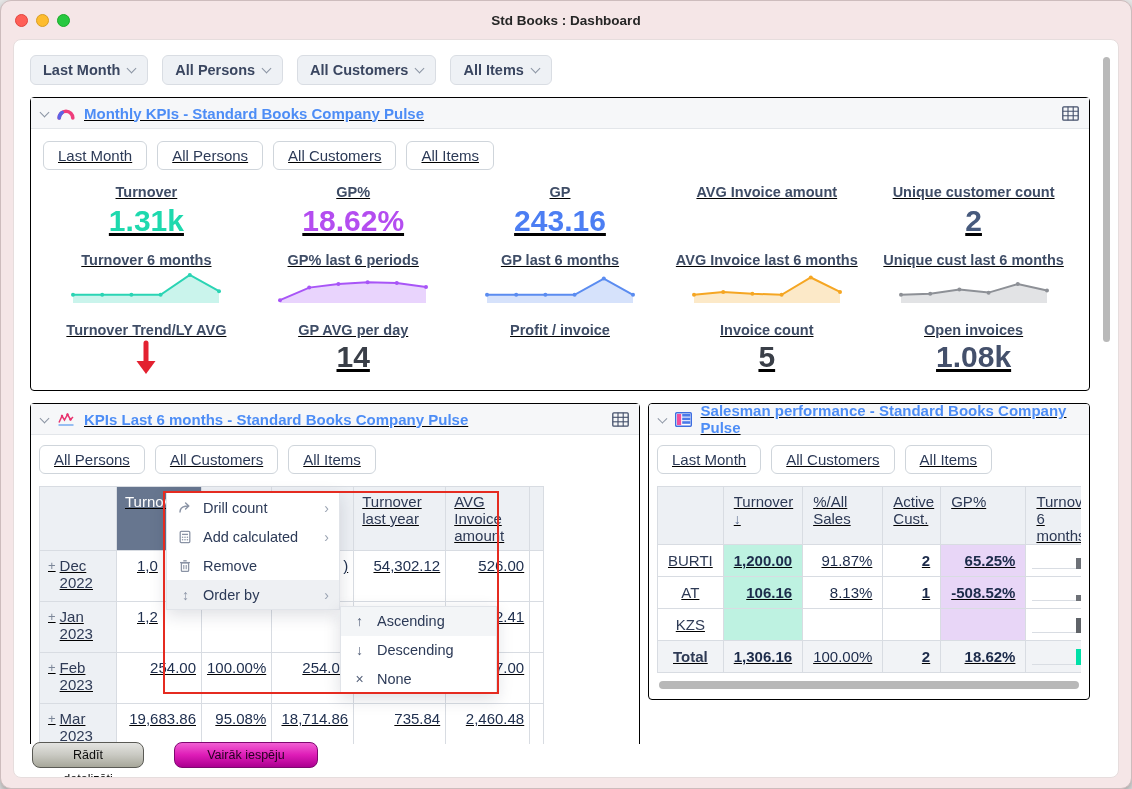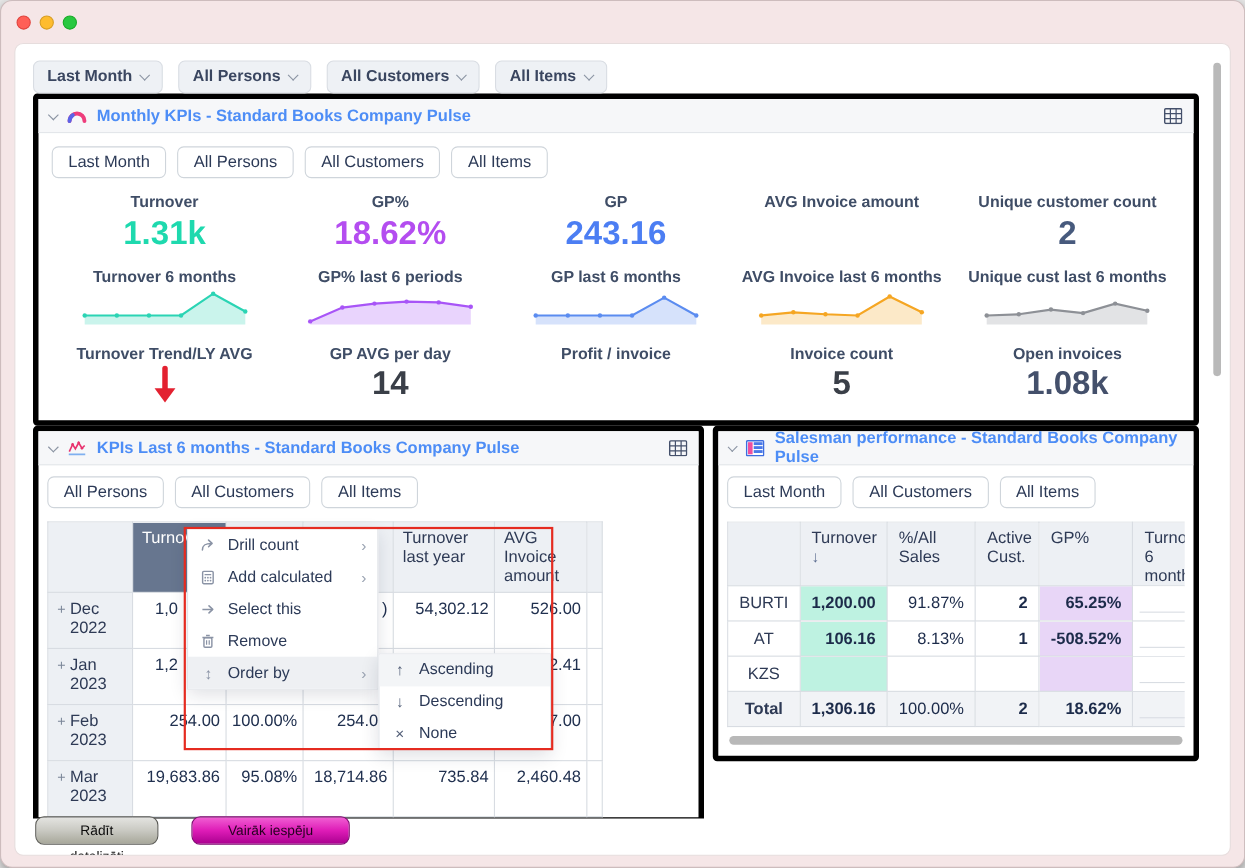--- a/index.html
+++ b/index.html
@@ -19,21 +19,21 @@
     background:#ffffff; border:1px solid #e6dddd; border-radius:8px; overflow:hidden; }
   .viewport { position:absolute; left:0; top:0; width:1106px; height:704px; overflow:hidden; padding:15px 30px 0 16px; }
   .vthumb { position:absolute; right:8px; top:17px; width:7px; height:285px; background:#b9b9b9; border-radius:4px; z-index:40; }
 
   .chips { display:flex; gap:14px; }
   .chip { display:inline-flex; align-items:center; gap:8px; background:#eef1f5; border:1px solid #d9dde3;
     border-radius:6px; padding:6px 12px; font-size:14.5px; font-weight:600; color:#3a4660; cursor:default; }
   .caret { width:7px; height:7px; border-right:1.7px solid #8b94a3; border-bottom:1.7px solid #8b94a3;
     transform:rotate(45deg); margin-top:-4px; }
 
-  .panel { border:5px solid #000000; border-radius:4px; margin-top:0; background:#fff; }
+  .panel { border:1px solid #000000; border-radius:4px; margin-top:12px; background:#fff;text-decoration:underline; }
   .phead { display:flex; align-items:center; gap:9px; background:#f6f7f9; border-bottom:1px solid #e3e6ea;
     padding:6px 10px; height:31px; }
   .phead .caret { margin-top:-2px; }
   .ptitle { font-size:15px; font-weight:600; color:#4d8df6; }
   .phead .spacer { flex:1; }
   .pbody { padding:12px 12px 14px 12px; }
   .wchips { display:flex; gap:10px; }
   .wchip { background:#fff; border:1px solid #cfd5db; border-radius:6px; padding:5px 14px;
     font-size:15px; color:#2c3a57; }
 
@@ -104,20 +104,21 @@
 </head>
 <body>
 
 <div class="window">
   <div class="titlebar">
     <div class="lights">
       <span class="light red"></span>
       <span class="light yellow"></span>
       <span class="light green"></span>
     </div>
+    <div class="title">Std Books : Dashboard</div>
   </div>
 
   <div class="card">
     <div class="viewport">
 
       <div class="chips">
         <span class="chip">
           <span>Last Month</span>
           <span class="caret"></span>
         </span>
@@ -405,29 +406,20 @@
                         <circle cx="8" cy="10.8" r="0.8" fill="#8a93a5"></circle>
                         <circle cx="10.4" cy="10.8" r="0.8" fill="#8a93a5"></circle>
                       </svg>
                   </span>
                   <span>Add calculated</span>
                   <span class="sub">›</span>
                 </div>
                 <div class="ctx-item">
                   <span class="mi">
                     <svg width="16" height="16" viewBox="0 0 16 16">
-                        <line x1="3" y1="8" x2="12" y2="8" stroke="#8a93a5" stroke-width="1.4"></line>
-                        <path d="M9 4.8 L12.4 8 L9 11.2" fill="none" stroke="#8a93a5" stroke-width="1.4" stroke-linecap="round" stroke-linejoin="round"></path>
-                      </svg>
-                  </span>
-                  <span>Select this</span>
-                </div>
-                <div class="ctx-item">
-                  <span class="mi">
-                    <svg width="16" height="16" viewBox="0 0 16 16">
                         <rect x="4.4" y="4.8" width="7.2" height="8.6" rx="1" fill="none" stroke="#8a93a5" stroke-width="1.3"></rect>
                         <line x1="3" y1="4.6" x2="13" y2="4.6" stroke="#8a93a5" stroke-width="1.3"></line>
                         <line x1="6.3" y1="2.8" x2="9.7" y2="2.8" stroke="#8a93a5" stroke-width="1.3"></line>
                         <line x1="6.8" y1="7" x2="6.8" y2="11.2" stroke="#8a93a5" stroke-width="1.1"></line>
                         <line x1="9.2" y1="7" x2="9.2" y2="11.2" stroke="#8a93a5" stroke-width="1.1"></line>
                       </svg>
                   </span>
                   <span>Remove</span>
                 </div>
                 <div class="ctx-item active">

